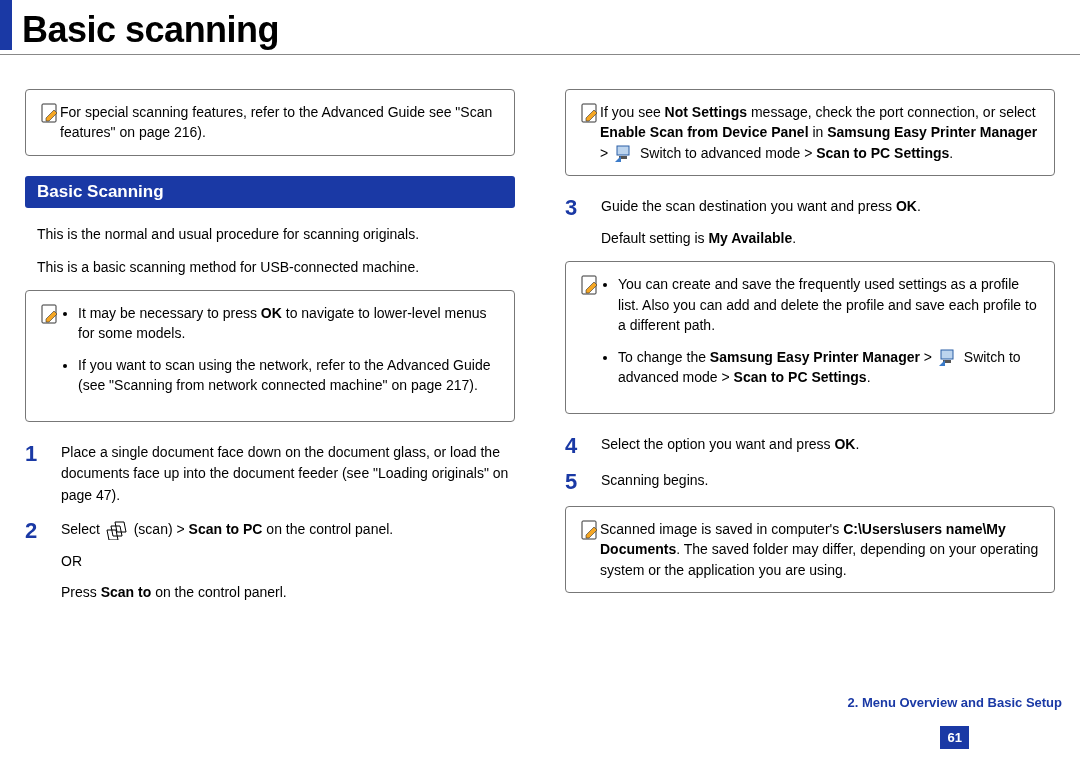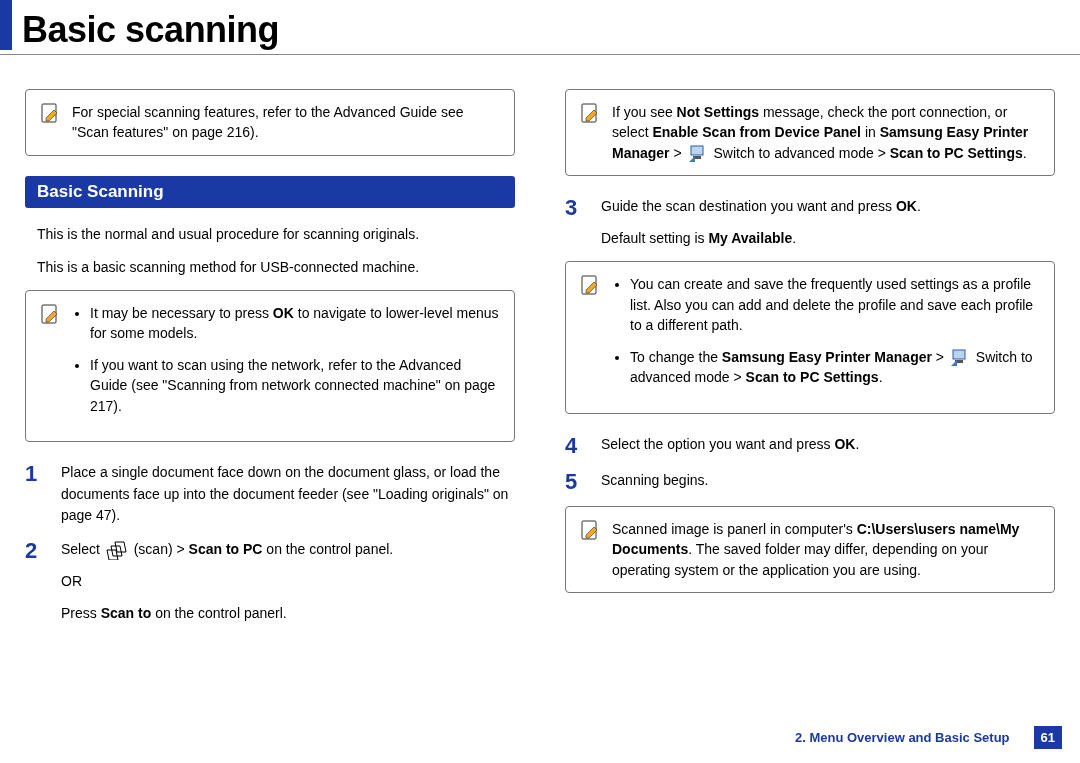--- a/index.html
+++ b/index.html
@@ -40,21 +40,20 @@
     gap: 50px;
     padding: 0 25px 0 25px;
   }
   .col { flex: 1; min-width: 0; }
   .note-box {
     border: 1px solid #777;
     border-radius: 4px;
     padding: 12px 14px 12px 14px;
     margin: 10px 0 20px 0;
     display: flex;
-    gap: 12px;
     align-items: flex-start;
     line-height: 1.45;
   }
   .note-icon {
     width: 20px; height: 24px;
     flex-shrink: 0;
     position: relative;
   }
   .note-icon svg { width: 20px; height: 24px; }
   .note-body { flex: 1; }
@@ -100,23 +99,24 @@
   .inline-icon svg { display: block; }
 
   b { font-weight: 700; }
 
   .footer {
     position: absolute;
     right: 18px;
     bottom: 14px;
     display: flex;
     align-items: center;
-    gap: 24px;
+    gap: 16px;
     font-size: 13px;
     font-weight: 700;
+    flex-direction: column;
   }
   .footer-text { color: #1a39a5; }
   .page-num {
     background: #1a39a5;
     color: #ffffff;
     padding: 4px 7px;
     font-weight: 700;
   }
 </style>
 </head>
@@ -266,21 +266,21 @@
     </div>
 
     <div class="note-box">
       <span class="note-icon">
         <svg viewBox="0 0 20 24">
             <rect x="2" y="2" width="14" height="18" rx="1" fill="#fff" stroke="#333" stroke-width="1"></rect>
             <path d="M6 16 L14 8 L17 11 L9 19 L6 19 Z" fill="#f5a623" stroke="#333" stroke-width="0.6"></path>
           </svg>
       </span>
       <div class="note-body">
-        <span>Scanned image is panerl in computer's </span><b>C:\Users\users name\My Documents</b><span>. The saved folder may differ, depending on your operating system or the application you are using.</span>
+        <span>Scanned image is saved in computer's </span><b>C:\Users\users name\My Documents</b><span>. The saved folder may differ, depending on your operating system or the application you are using.</span>
       </div>
     </div>
 
   </div>
 </div>
 
 <div class="footer">
   <span class="footer-text">2. Menu Overview and Basic Setup</span>
   <span class="page-num">61</span>
 </div>

